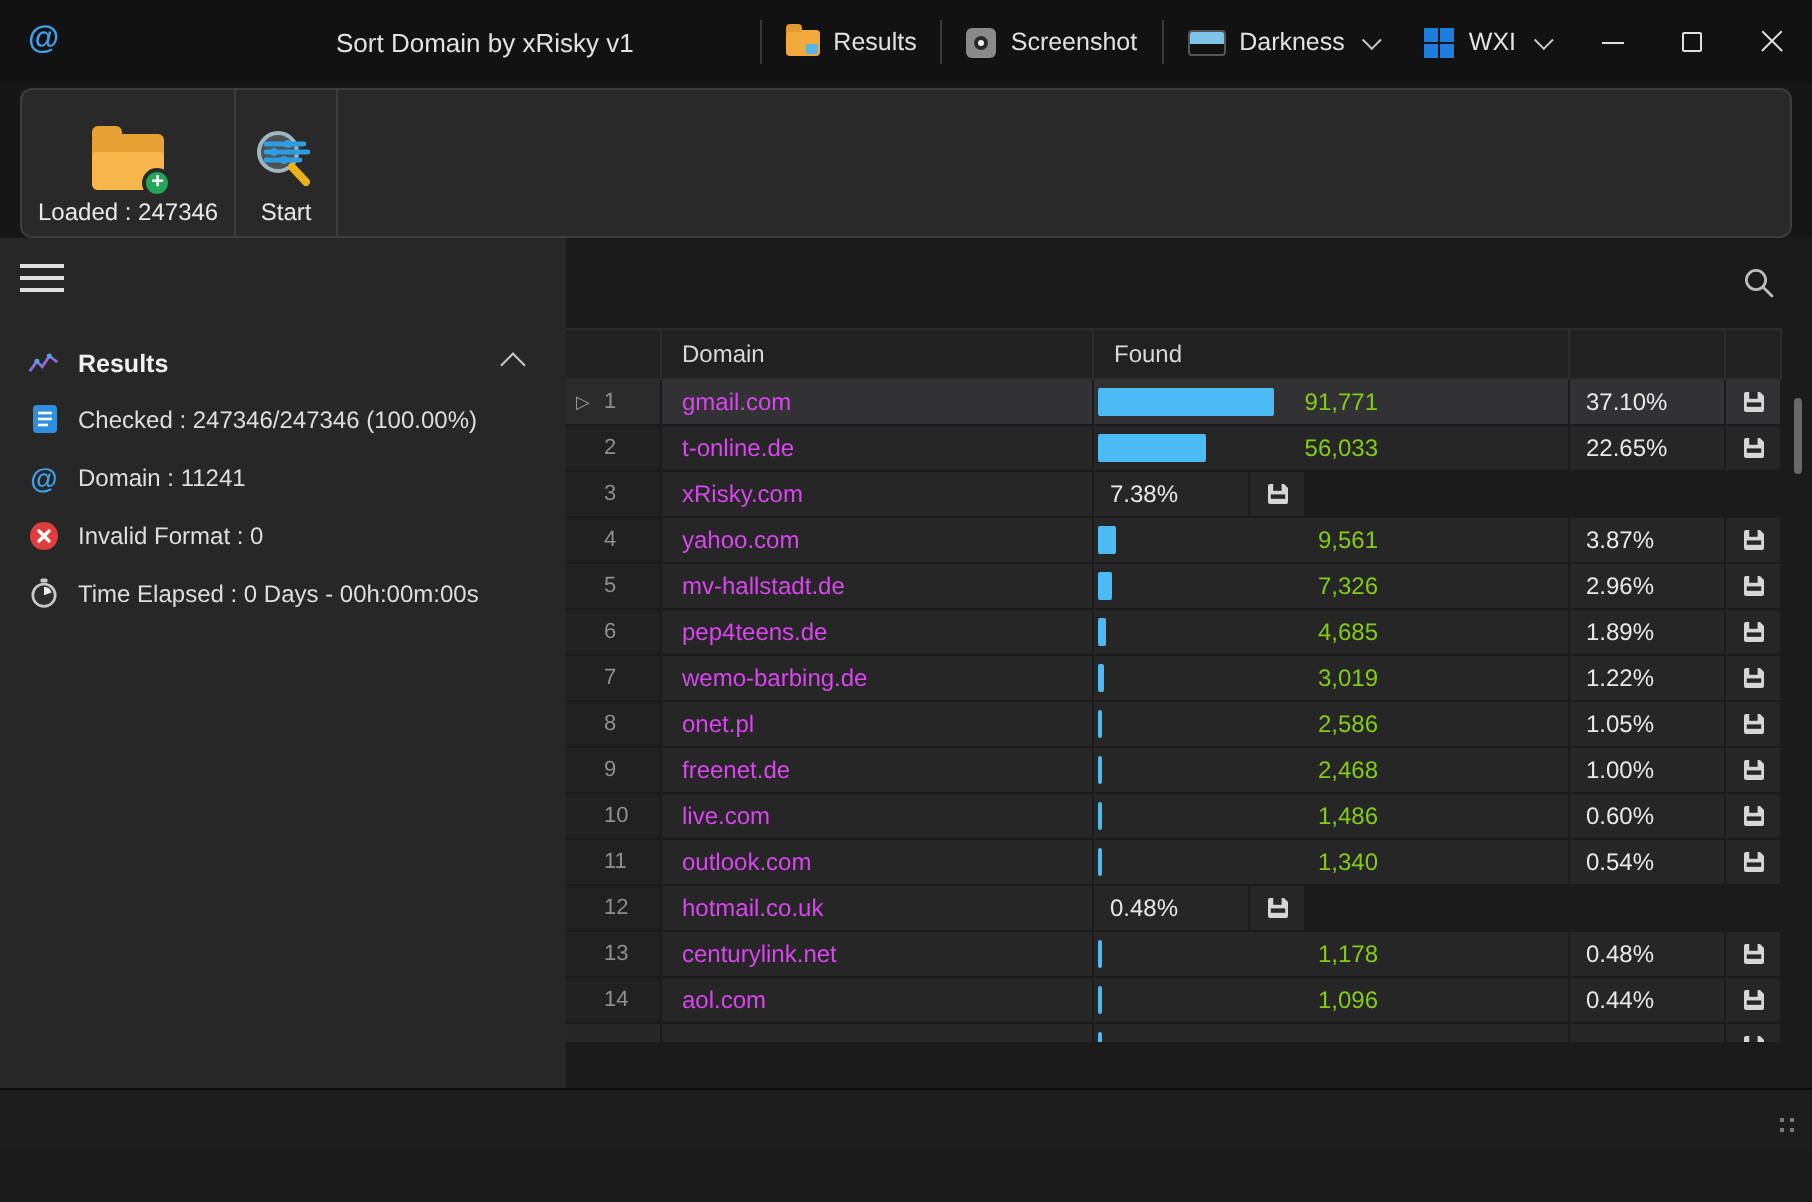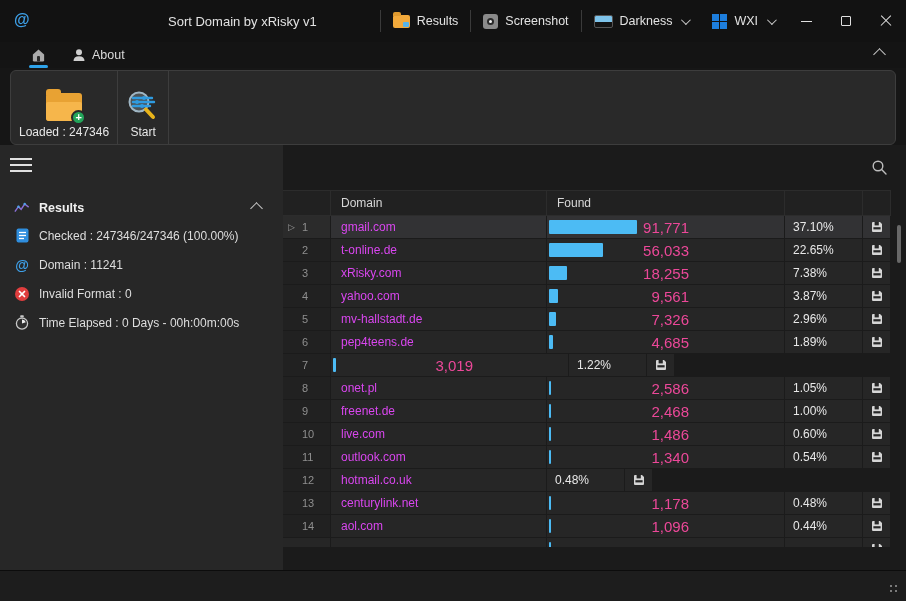--- a/index.html
+++ b/index.html
@@ -74,21 +74,21 @@
   .trow > div { height:22px; background:#262626; border-right:1px solid #1b1b1b; display:flex; align-items:center; }
   .trow .c0 { background:#212121; padding-left:5px; gap:3px; }
   .trow.selected > div { background:#323234; }
   .trow.selected .c0 { background:#2b2b2b; }
   .arrow { color:#9a9a9a; font-size:9px; width:11px; }
   .rownum { color:#8f8f8f; font-size:11px; }
   .dcell { padding-left:10px; font-size:12px; color:#d946ef; }
   .fcell { padding-left:2px; }
   .bartrack { width:92px; flex:none; display:flex; align-items:center; }
   .bar { height:14px; background:#4cbbf4; border-radius:1px; }
-  .fnum { width:48px; flex:none; text-align:right; font-size:15px; color:#ec4899; }
+  .fnum { width:48px; flex:none; text-align:right; font-size:12px; color:#84cc16; }
   .pcell { padding-left:8px; font-size:12px; color:#e8e8e8; }
   .scell { justify-content:center; }
   .partial { display:flex; height:9px; overflow:hidden; }
   .partial > div { height:22px; background:#262626; border-right:1px solid #1b1b1b; display:flex; align-items:center; }
   .vscroll { position:absolute; top:0; right:0; width:15px; height:425px; background:#1b1b1b; }
   .vthumb { position:absolute; right:5px; top:80px; width:4px; height:38px; background:#686868; border-radius:2px; }
 
   
   .statusbar { position:relative; height:31px; background:#1d1d1d; border-top:1px solid #0c0c0c; }
   .grip { position:absolute; right:8px; bottom:8px; width:8px; height:8px; }
@@ -140,36 +140,20 @@
         </div>
       <div class="wc-btn">
           <span class="glyph-max"></span>
         </div>
       <div class="wc-btn">
           <span class="glyph-close"></span>
         </div>
     </div>
   </div>
 
-  <div class="tabbar">
-    <div class="tab active">
-      <svg width="15" height="15" viewBox="0 0 16 16">
-        <path d="M8 1.5 L14 7 V13 Q14 14.3 12.7 14.3 H3.3 Q2 14.3 2 13 V7 Z" fill="#ababab"></path>
-        <rect x="6.4" y="8.6" width="3.2" height="5.7" rx="1" fill="#2a2a2a"></rect>
-      </svg>
-    </div>
-    <div class="tab">
-      <svg width="14" height="14" viewBox="0 0 14 14">
-        <circle cx="7" cy="4.2" r="3" fill="#cfcfcf"></circle>
-        <path d="M1.5 13 Q1.5 8.2 7 8.2 Q12.5 8.2 12.5 13 Z" fill="#cfcfcf"></path>
-      </svg>
-      <span>About</span>
-    </div>
-    <span class="ribbon-collapse chev-up"></span>
-  </div>
 
   <div class="ribbonwrap">
     <div class="ribbon">
       <div class="tool-btn">
         <span class="bigfolder">
           <i class="back"></i>
             <i class="tabb"></i>
             <i class="front"></i>
           <i class="badge">+</i>
         </span>
@@ -309,26 +293,20 @@
         <rect x="2.4" y="6.2" width="7.2" height="2.2" fill="#262626"></rect>
       </svg>
     </div>
   </div>
           <div class="trow">
     <div class="c0">
       <span class="arrow" style="visibility: hidden;">▷</span>
       <span class="rownum">3</span>
     </div>
     <div class="c1 dcell">xRisky.com</div>
-    <div class="c2 fcell">
-      <span class="bartrack">
-                <span class="bar" style="width: 18px;"></span>
-              </span>
-      <span class="fnum">18,255</span>
-    </div>
     <div class="c3 pcell">7.38%</div>
     <div class="c4 scell">
       <svg width="12" height="12" viewBox="0 0 12 12">
         <path d="M1 2 Q1 1 2 1 H9 L11 3 V10 Q11 11 10 11 H2 Q1 11 1 10 Z" fill="#d6d6d6"></path>
         <rect x="3.6" y="1" width="4.2" height="3.4" fill="#262626"></rect>
         <rect x="2.4" y="6.2" width="7.2" height="2.2" fill="#262626"></rect>
       </svg>
     </div>
   </div>
           <div class="trow">
@@ -392,20 +370,21 @@
         <rect x="3.6" y="1" width="4.2" height="3.4" fill="#262626"></rect>
         <rect x="2.4" y="6.2" width="7.2" height="2.2" fill="#262626"></rect>
       </svg>
     </div>
   </div>
           <div class="trow">
     <div class="c0">
       <span class="arrow" style="visibility: hidden;">▷</span>
       <span class="rownum">7</span>
     </div>
+    <div class="c1 dcell">wemo-barbing.de</div>
     <div class="c2 fcell">
       <span class="bartrack">
                 <span class="bar" style="width: 3px;"></span>
               </span>
       <span class="fnum">3,019</span>
     </div>
     <div class="c3 pcell">1.22%</div>
     <div class="c4 scell">
       <svg width="12" height="12" viewBox="0 0 12 12">
         <path d="M1 2 Q1 1 2 1 H9 L11 3 V10 Q11 11 10 11 H2 Q1 11 1 10 Z" fill="#d6d6d6"></path>

